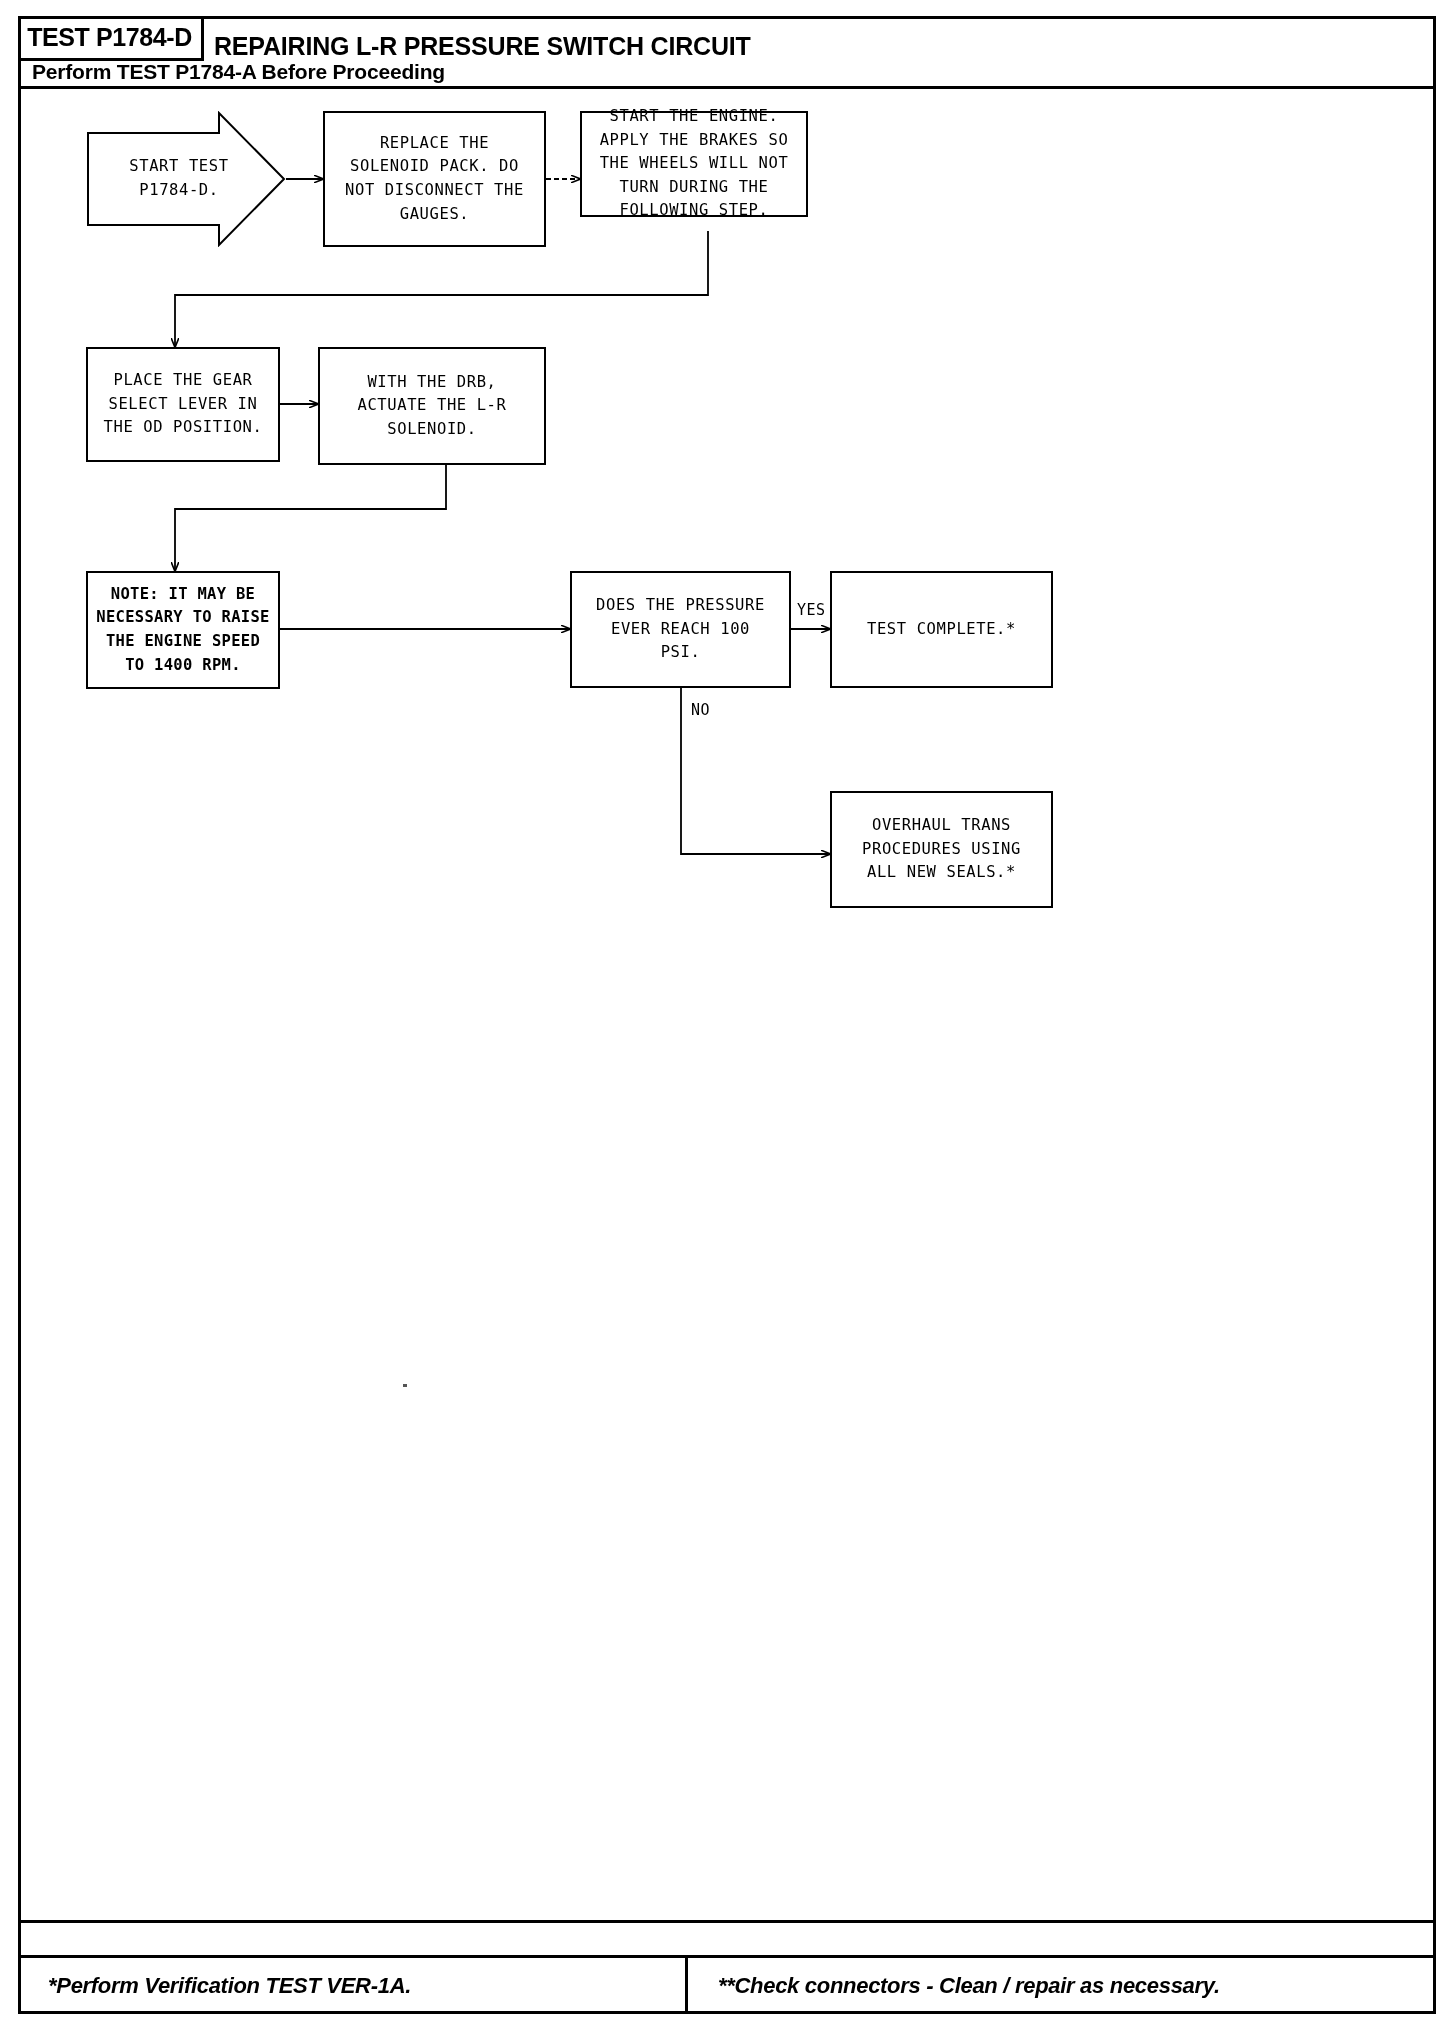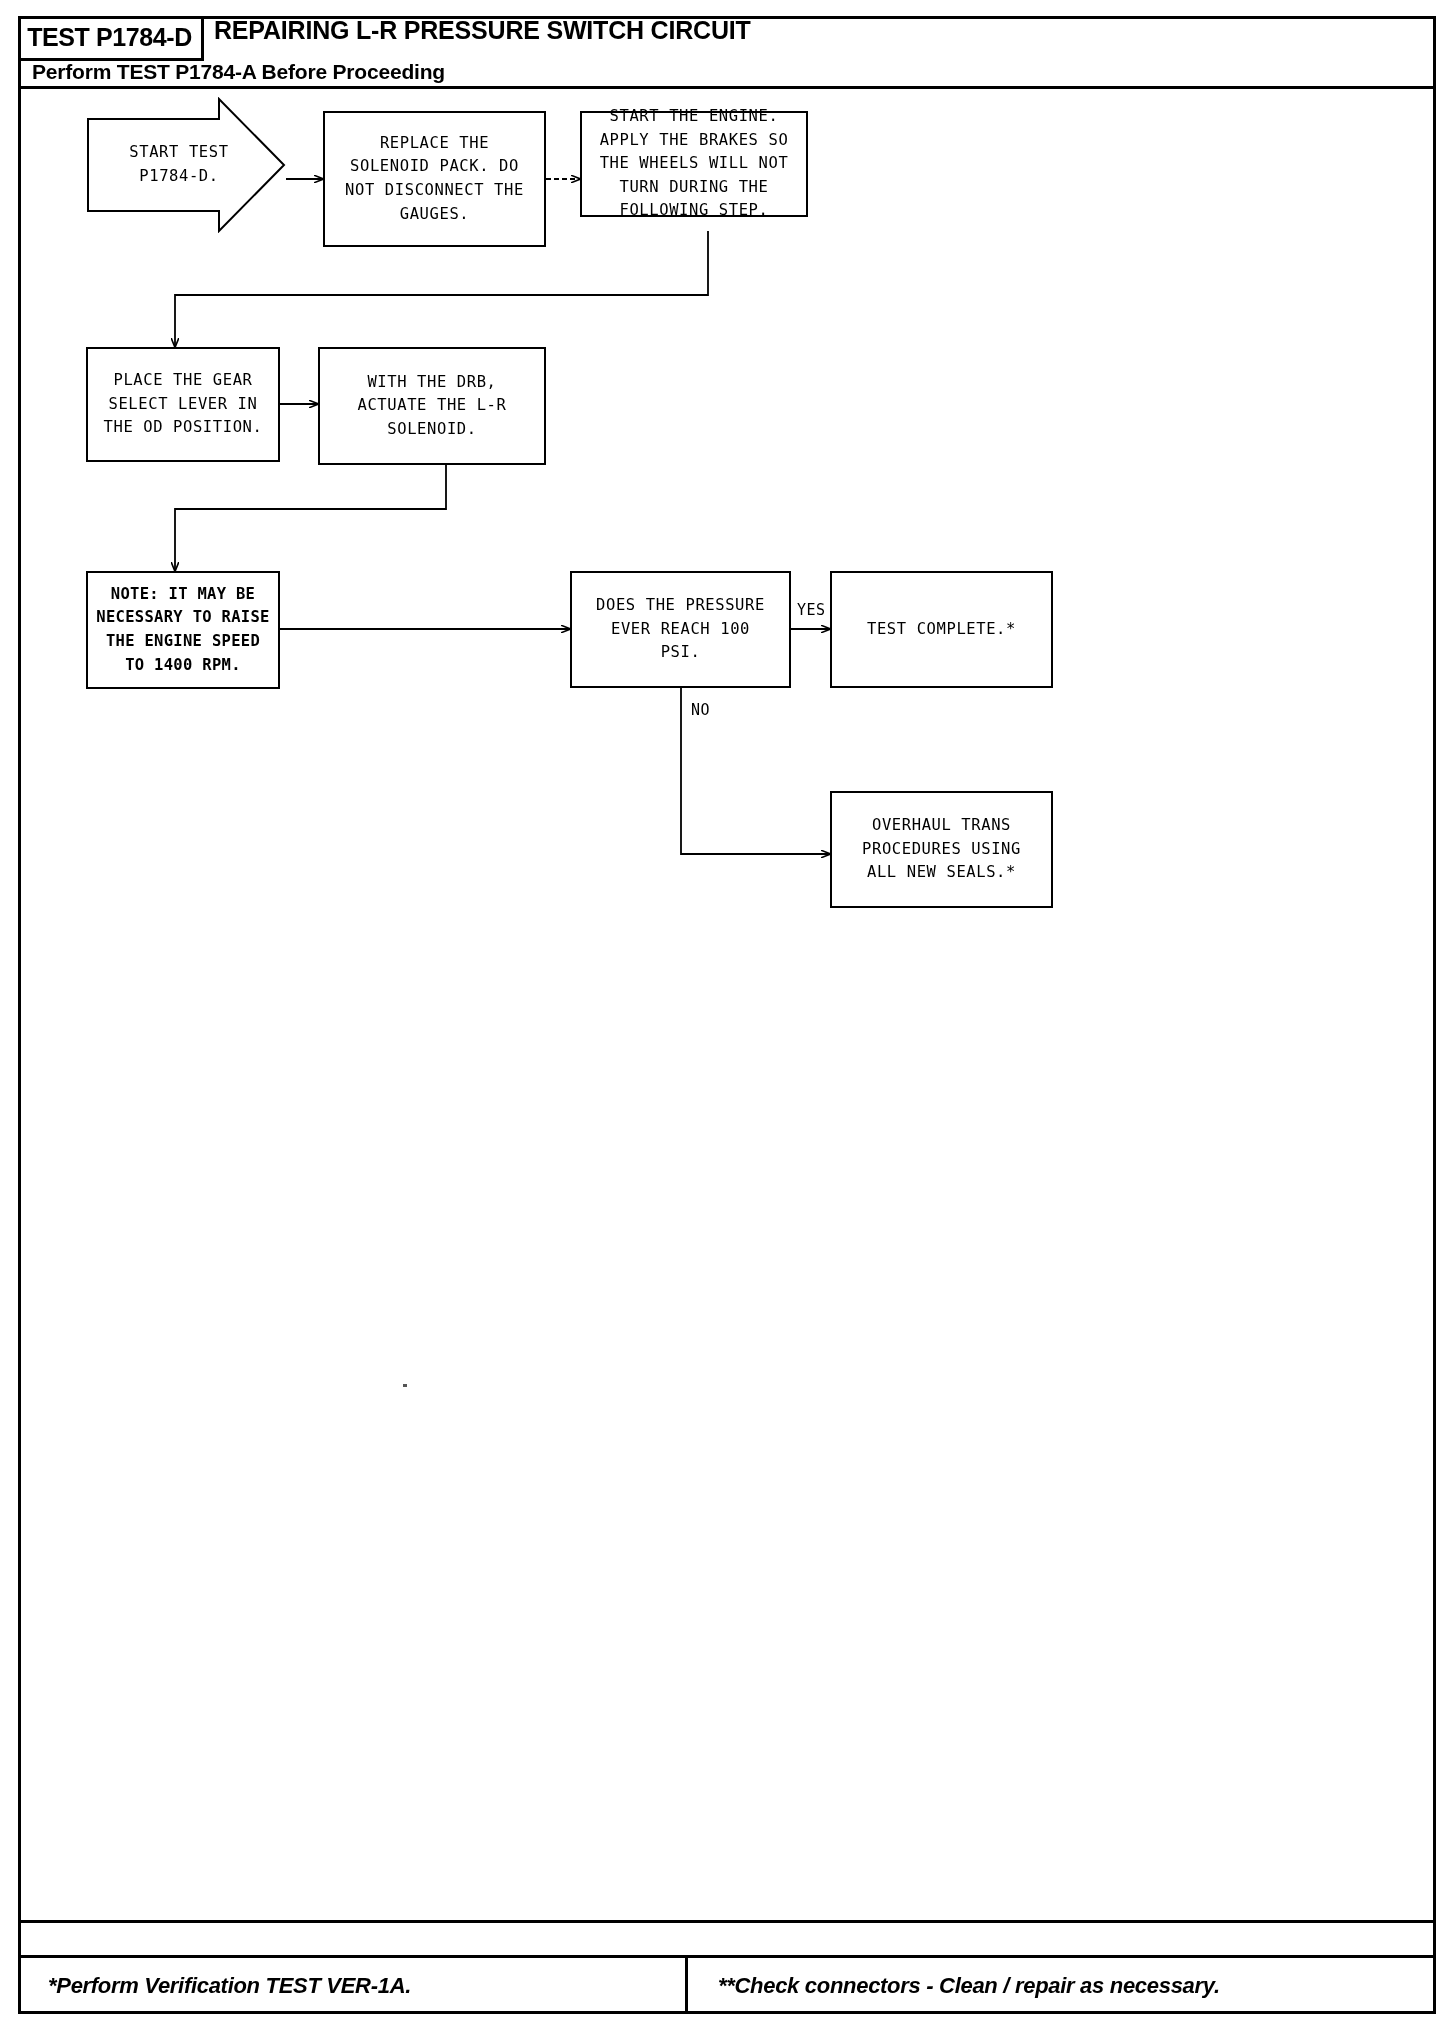--- a/index.html
+++ b/index.html
@@ -60,21 +60,21 @@
     letter-spacing: -0.4px;
     color: #000000;
     white-space: nowrap;
   }
   .header-title {
     position: absolute;
     left: 214px;
     top: 16px;
     height: 45px;
     display: flex;
-    align-items: flex-start;
+    align-items: flex-end;
   }
   .header-title-text {
     font-family: "Liberation Sans", sans-serif;
     font-weight: bold;
     font-size: 25px;
     letter-spacing: -0.2px;
     color: #000;
     white-space: nowrap;
   }
   .header-sub {
@@ -257,21 +257,21 @@
 
       <path d="M428,376 L428,420 L157,420 L157,482" fill="none" stroke="#000" stroke-width="1.8" marker-end="url(#ah)"></path>
 
       <line x1="262" y1="540" x2="552" y2="540" stroke="#000" stroke-width="1.8" marker-end="url(#ah)"></line>
 
       <line x1="773" y1="540" x2="812" y2="540" stroke="#000" stroke-width="1.8" marker-end="url(#ah)"></line>
 
       <path d="M663,597 L663,765 L812,765" fill="none" stroke="#000" stroke-width="1.8" marker-end="url(#ah)"></path>
     </svg>
 
-    <div class="start-shape" style="left:68px; top:8px; width:200px; height:136px;">
+    <div class="start-shape" style="left:68px; top:22px; width:200px; height:136px;">
       <svg width="200" height="136" viewBox="0 0 200 136" xmlns="http://www.w3.org/2000/svg">
         <path d="M2,22 L133,22 L133,2 L198,68 L133,134 L133,114 L2,114 Z" fill="#fff" stroke="#000" stroke-width="2"></path>
       </svg>
       <span class="start-label">START TEST
 P1784-D.</span>
     </div>
 
     <div class="node" style="left:305px; top:22px; width:223px; height:136px;">
       <span class="node-text">REPLACE THE
 SOLENOID PACK. DO

